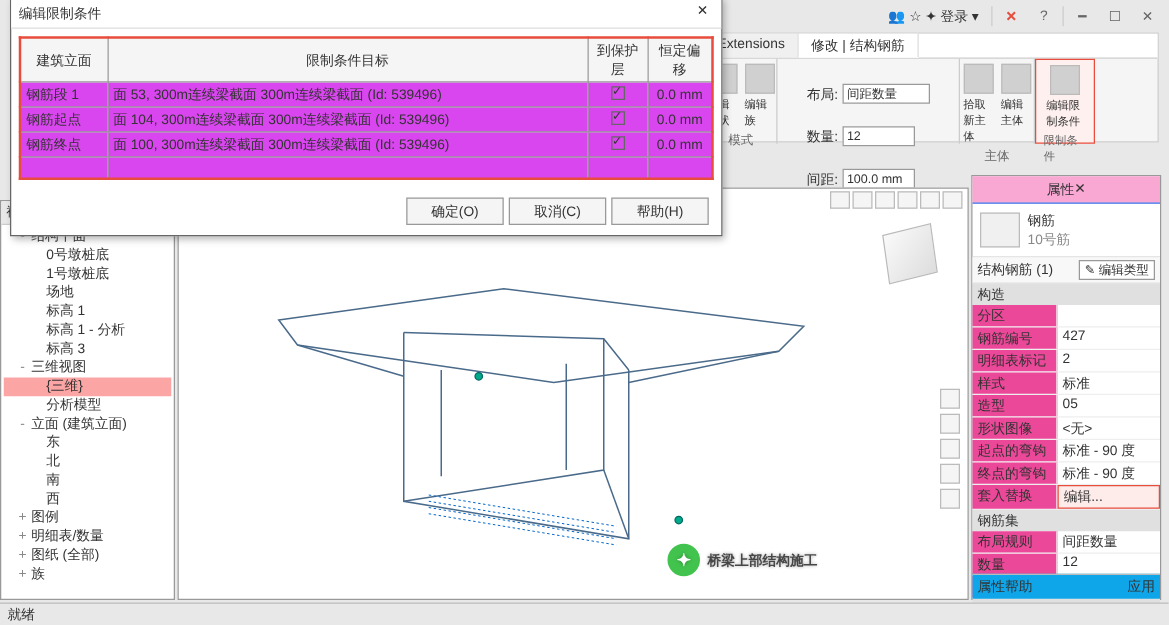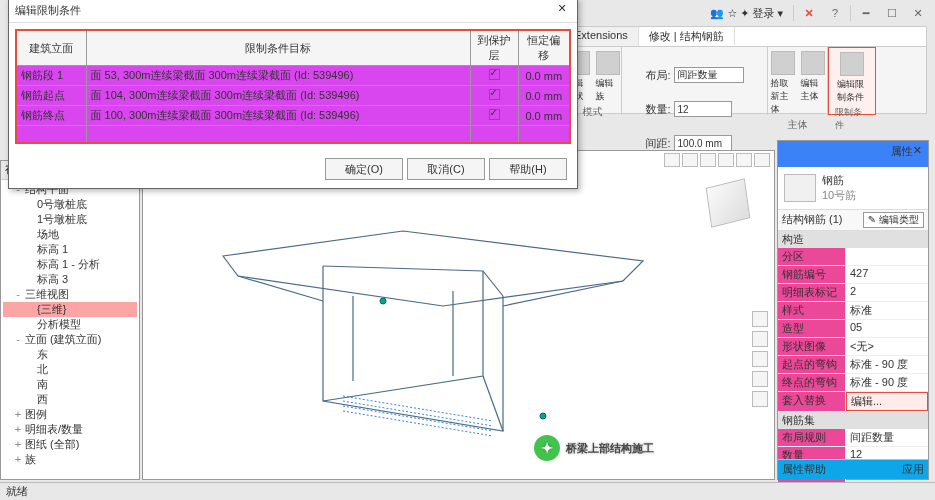--- a/index.html
+++ b/index.html
@@ -48,21 +48,21 @@
 .vc{position:absolute;top:26px;right:20px;width:52px;height:52px}
 .vc-cube{width:40px;height:40px;border:1px solid #bbb;background:linear-gradient(135deg,#fafafa,#ddd);transform:rotate(-8deg) skewY(-6deg);margin:6px auto}
 .model{position:absolute;top:50px;left:60px;width:460px;height:250px}
 .model svg{width:100%;height:100%}
 .vtb{position:absolute;top:160px;right:4px;width:18px;display:flex;flex-direction:column;gap:4px}
 .vtb .vb{width:16px;height:16px;border:1px solid #bbb;background:#f5f5f5}
 .wm{position:absolute;bottom:18px;right:120px;color:#fff;font-size:20px;font-weight:bold;text-shadow:0 0 3px rgba(0,0,0,.4);opacity:.9;display:flex;align-items:center;gap:6px}
 .wm-ico{width:26px;height:26px;border-radius:50%;background:#2dbd3a;color:#fff;display:flex;align-items:center;justify-content:center;font-size:14px}
 
 .prop-panel{position:absolute;top:140px;right:6px;width:152px;bottom:20px;background:#fff;border:1px solid #999}
-.prop-hdr{background:#3b82f6;padding:3px 6px;border-bottom:5px solid #3b82f6;display:flex;justify-content:flex-end}
+.prop-hdr{background:#f9a8d4;padding:3px 6px;border-bottom:1px solid #3b82f6;display:flex;justify-content:center}
 .prop-type{display:flex;align-items:center;gap:6px;padding:6px;border-bottom:1px solid #ddd}
 .prop-type .thumb{width:32px;height:28px;border:1px solid #bbb;background:#f0f0f0}
 .prop-sel{display:flex;justify-content:space-between;padding:2px 4px;border-bottom:1px solid #ddd;background:#f8f8f8}
 .prop-sel .eb{border:1px solid #999;padding:0 4px;font-size:10px;background:#fff}
 .prop-grid{font-size:10px}
 .prop-cat{background:#e0e0e0;padding:1px 4px;font-weight:normal}
 .prop-row{display:flex;border-bottom:1px solid #eee}
 .prop-row .k{width:68px;padding:1px 4px;background:#ec4899;border-right:1px solid #eee}
 .prop-row .v{flex:1;padding:1px 4px}
 .prop-row.hl .v{background:#fdecea;border:1px solid #e74c3c}

